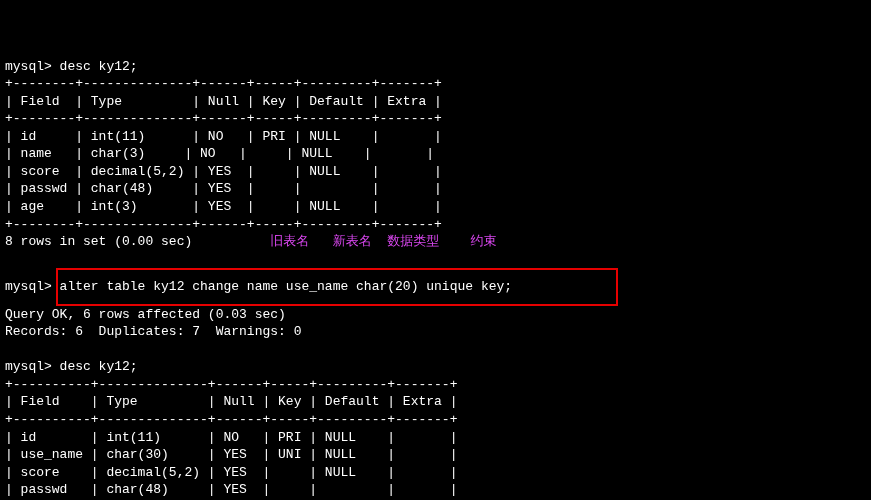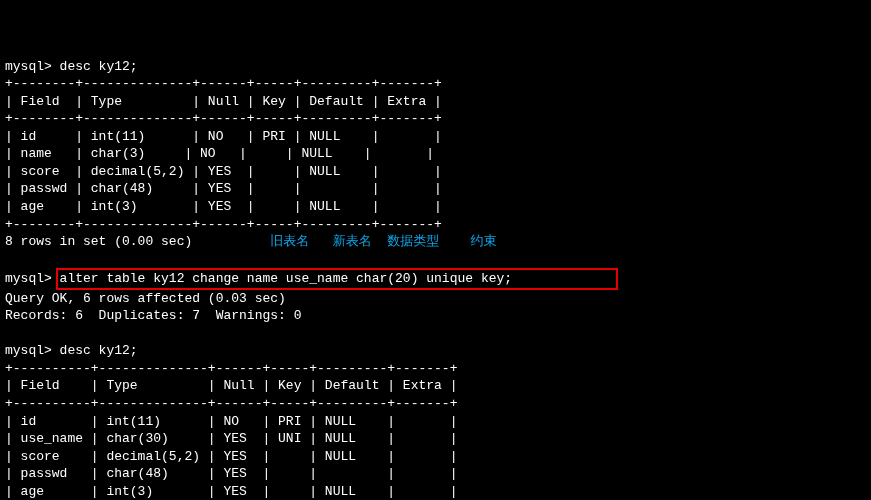--- a/index.html
+++ b/index.html
@@ -6,25 +6,25 @@
       margin: 0;
       padding: 5px;
       background: #000;
       color: #fff;
       font-family: "Courier New", Consolas, monospace;
       font-size: 13px;
       line-height: 1.35;
       width: 871px;
       white-space: pre;
     }
-    .red { color: #0ea5e9; }
+    .red { color: #d946ef; }
     .highlight-box {
       border: 2px solid #e60000;
       display: inline-block;
-      padding: 0 2px;
+      padding: 8px 2px;
       margin-left: -4px;
       text-align: center;
     }
   </style>
 </head>
 <body>
 
 
 <div><span><span>mysql&gt; </span><span>desc ky12;</span></span>
 <span>+--------+--------------+------+-----+---------+-------+</span>

